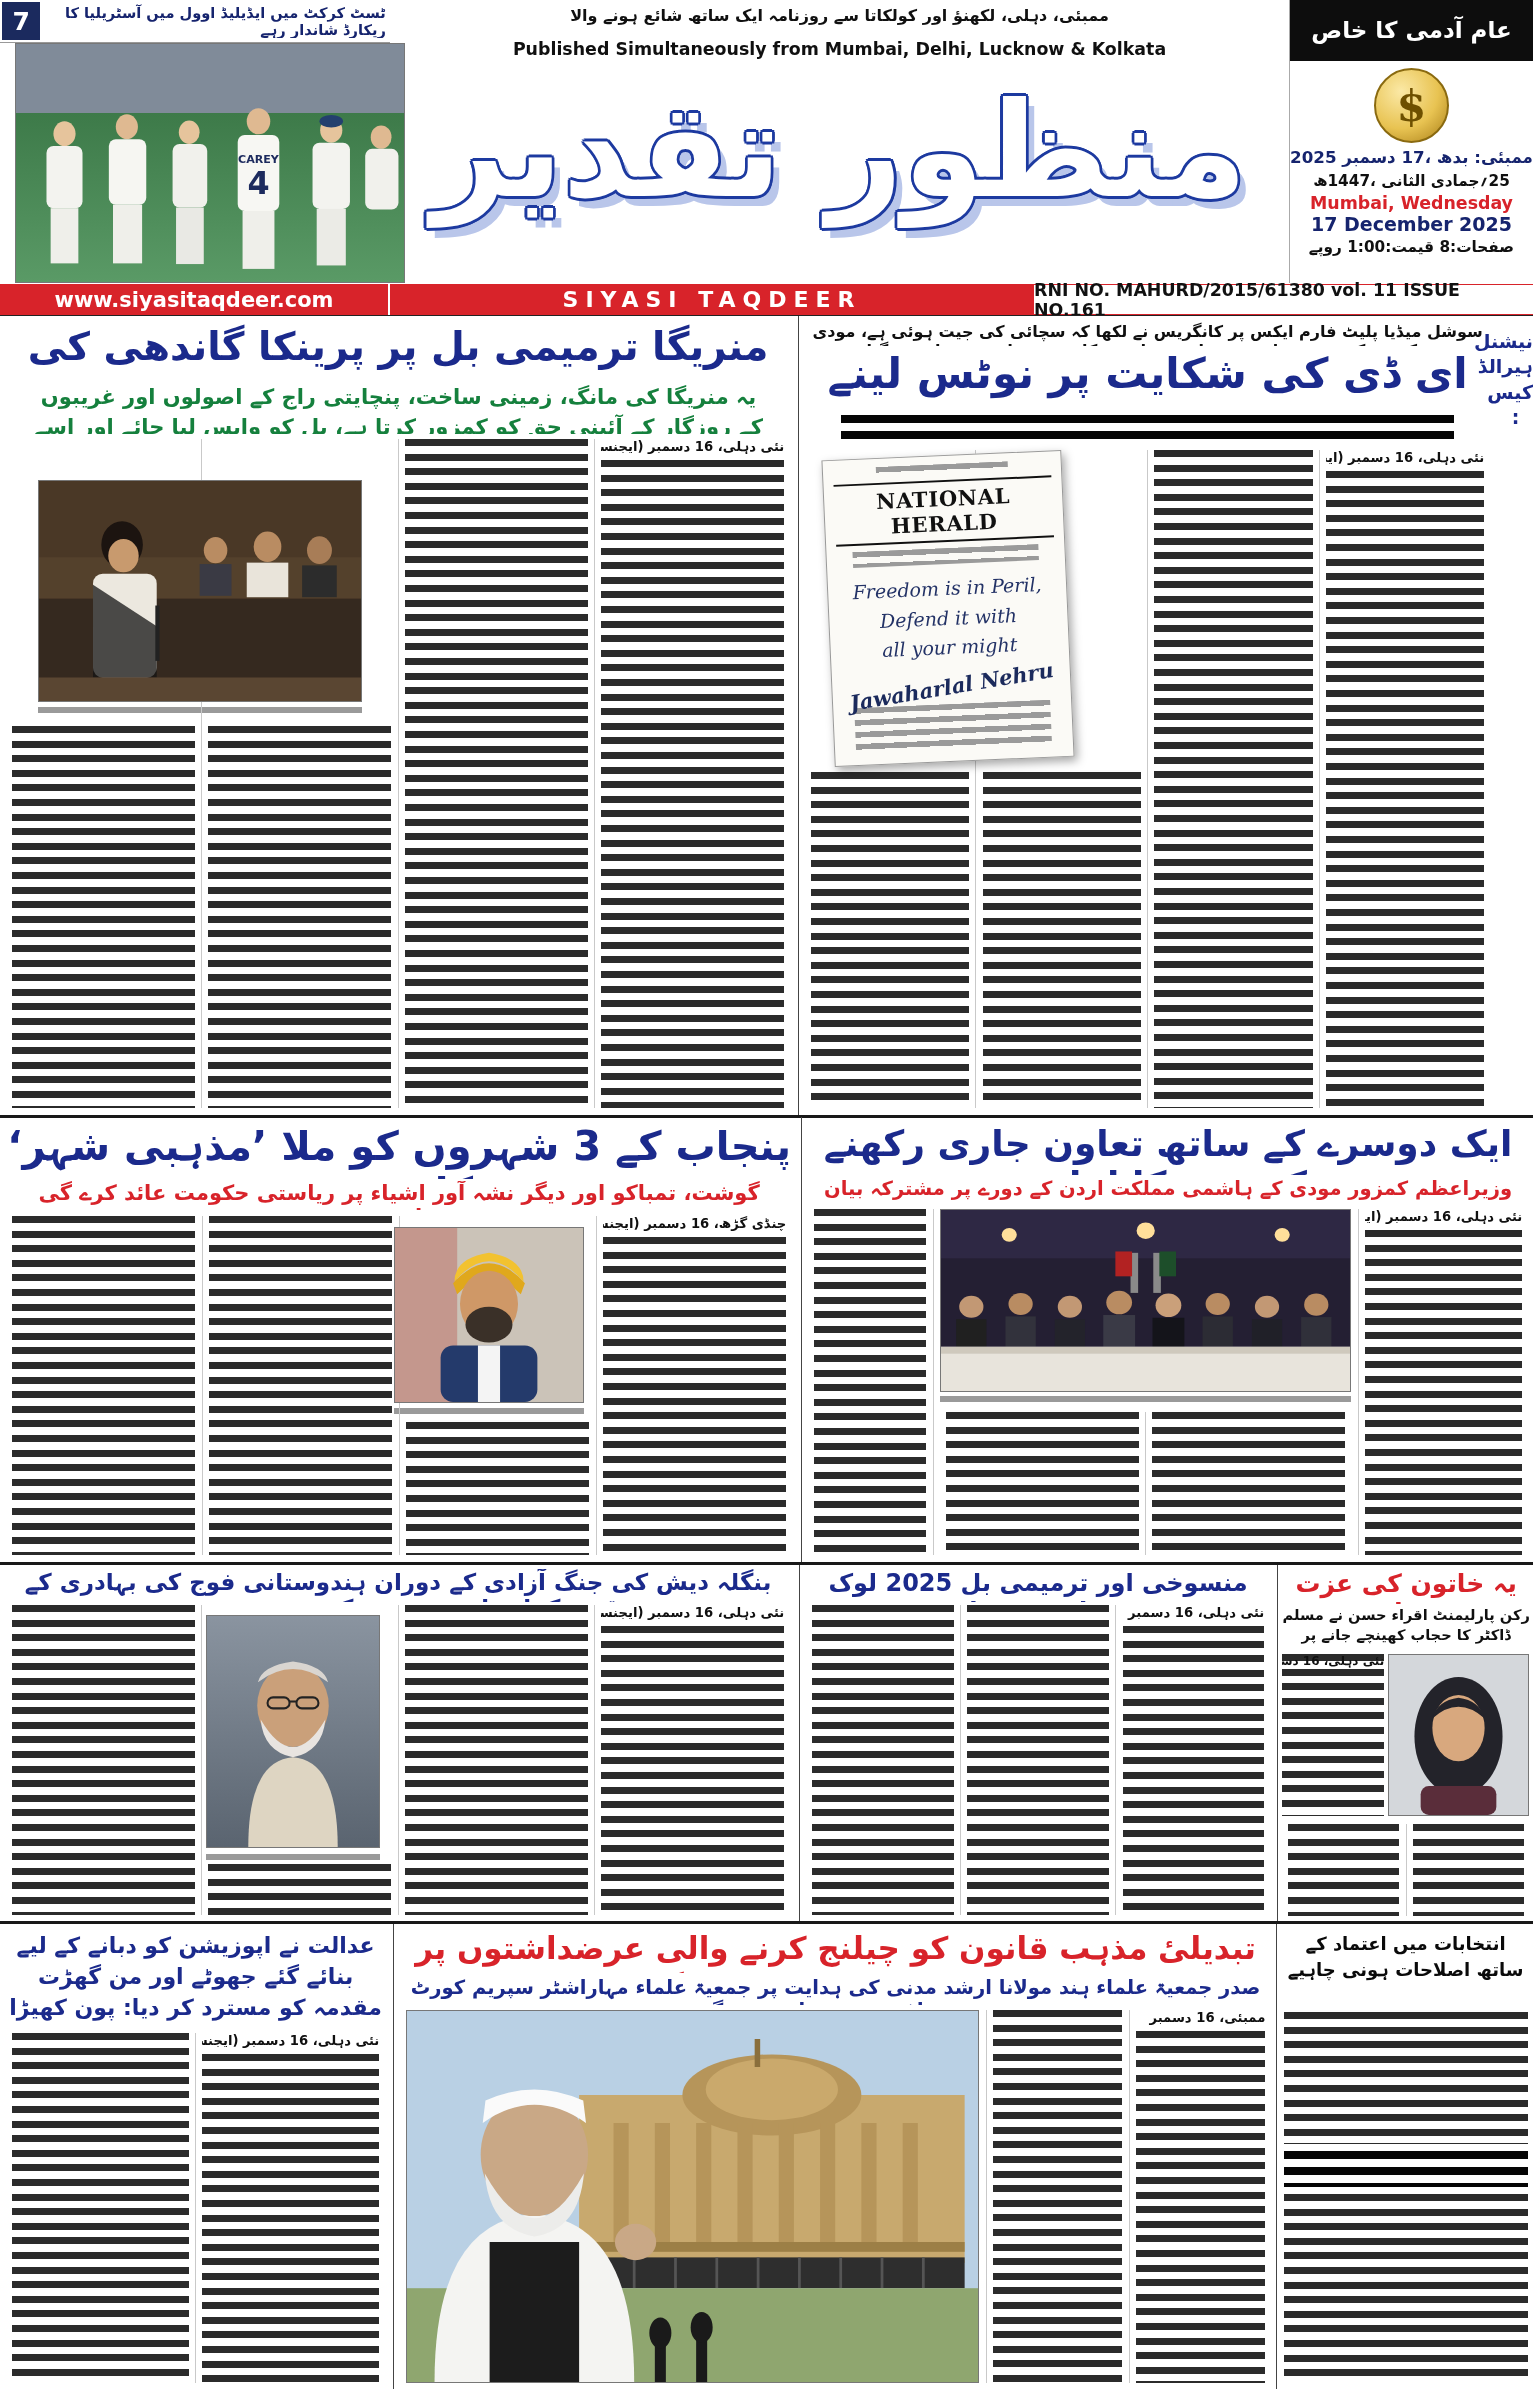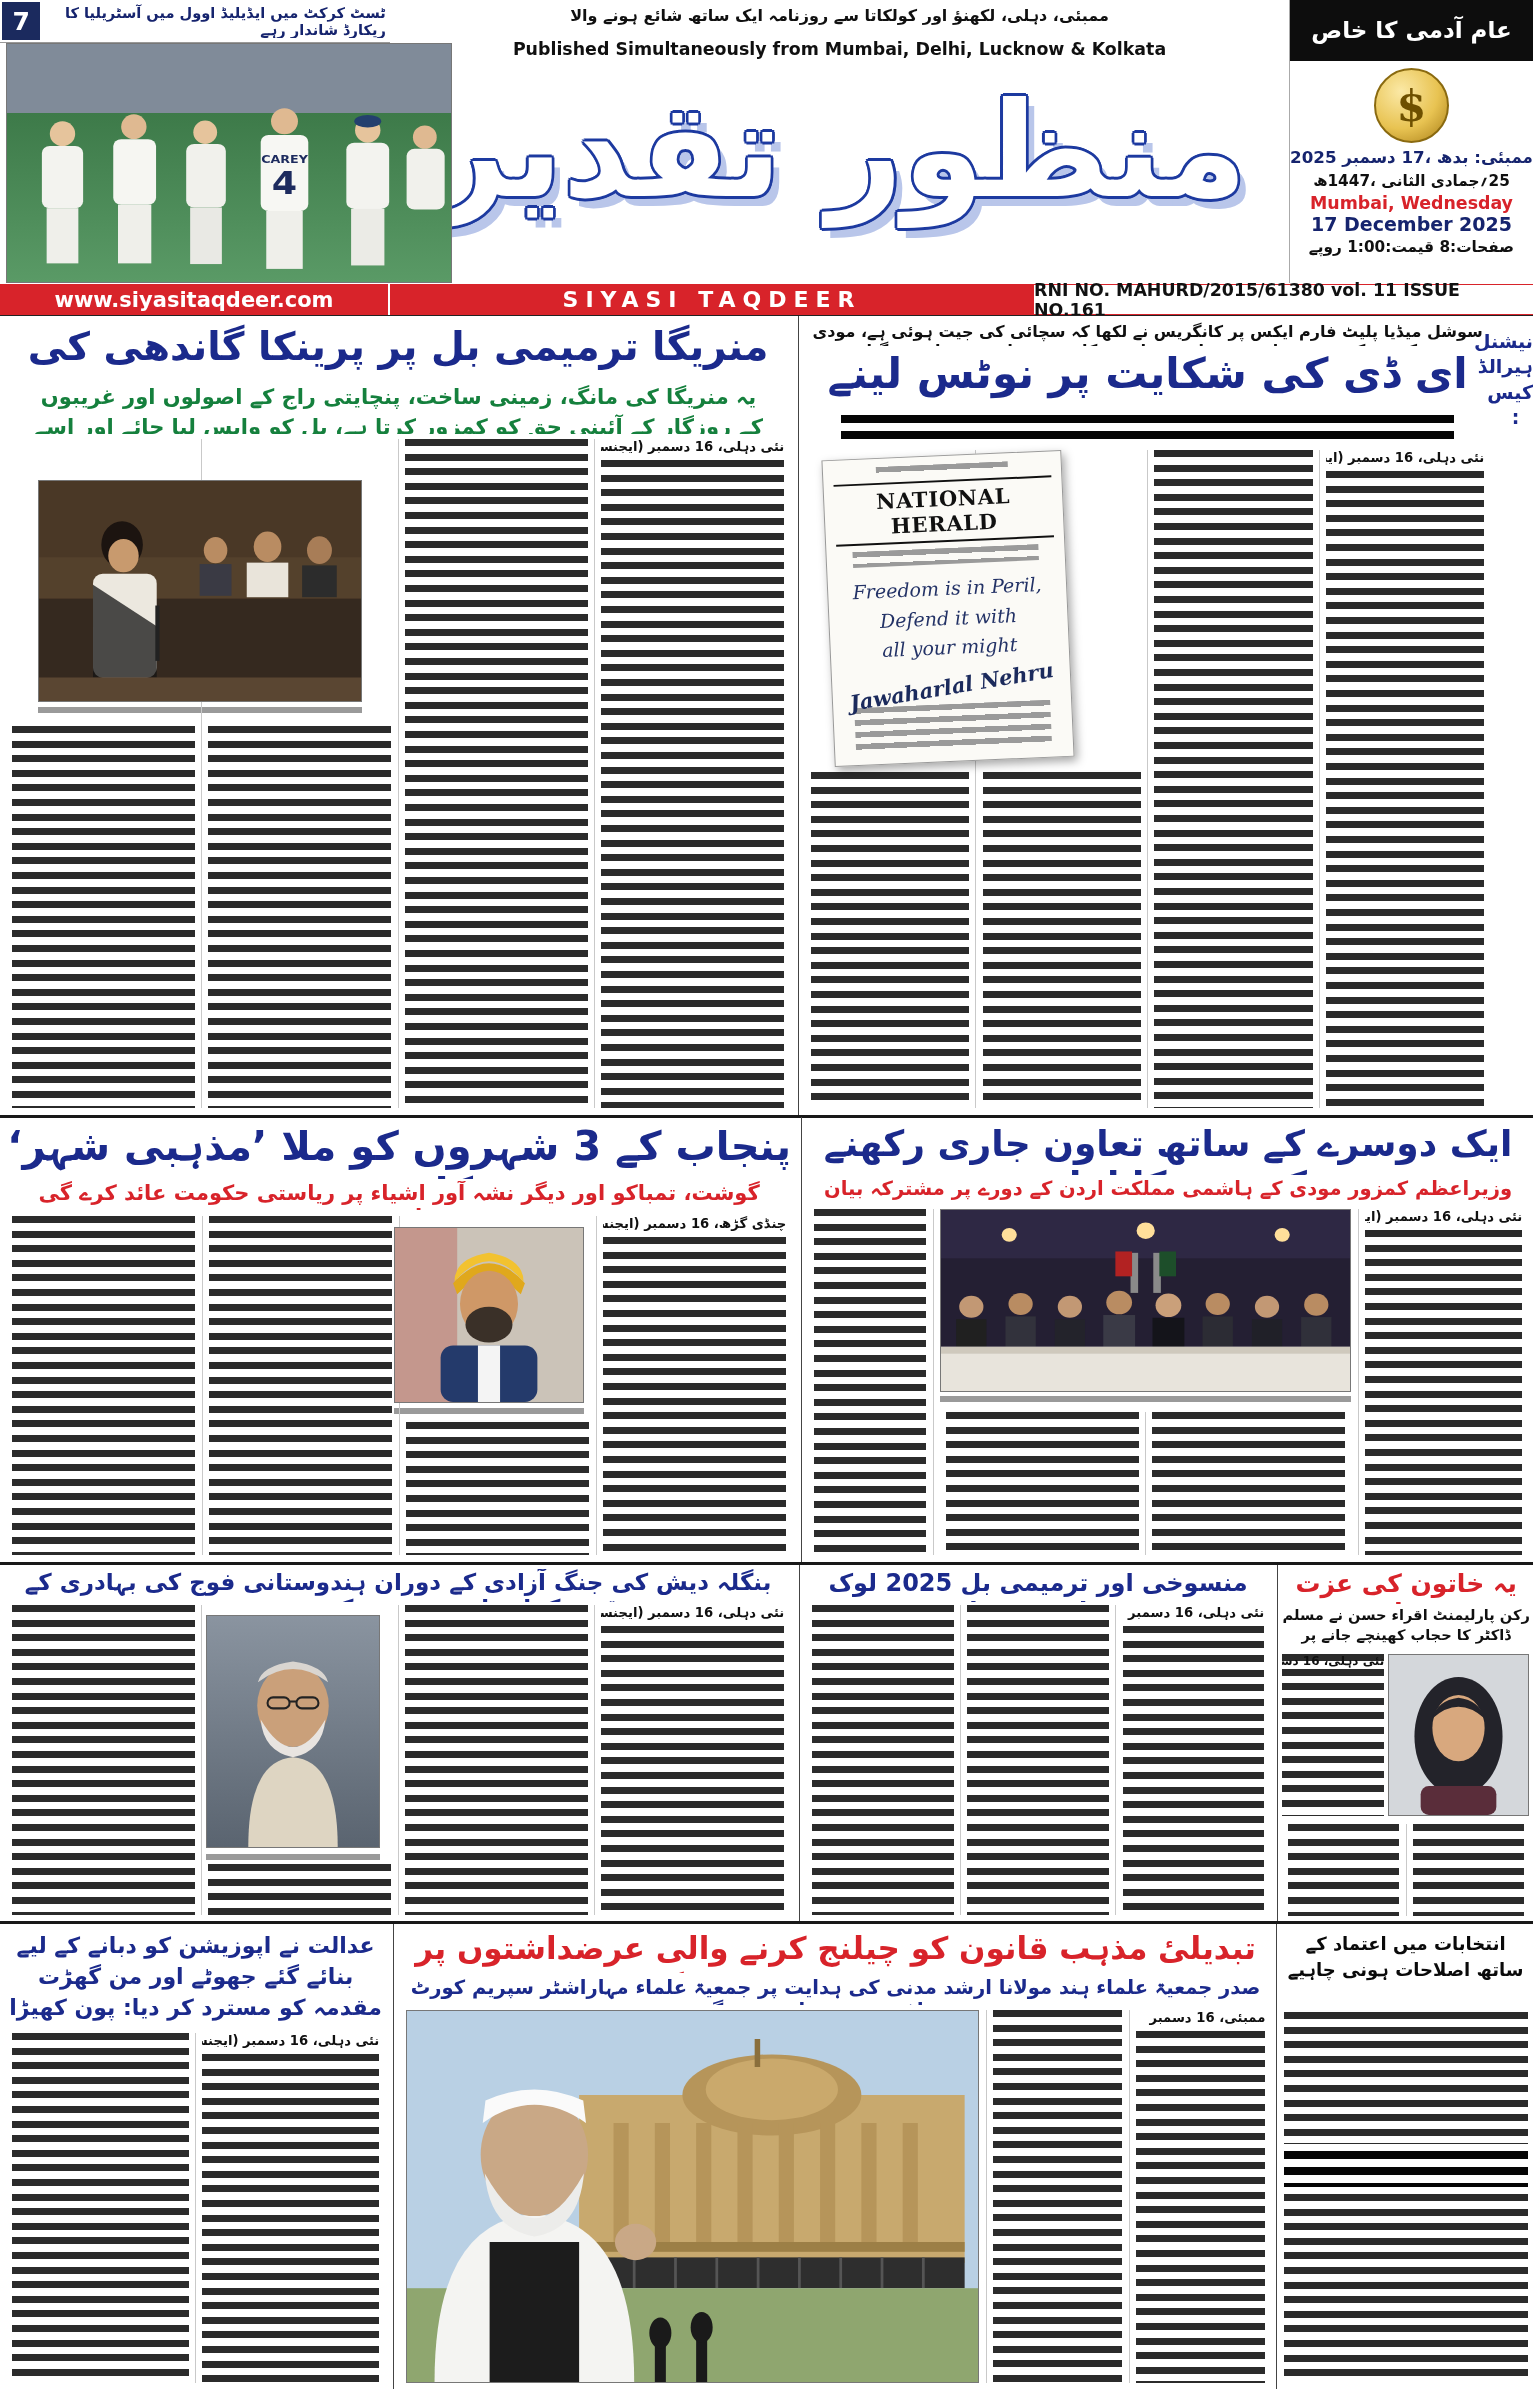--- a/index.html
+++ b/index.html
@@ -49,21 +49,21 @@
 <body>
 
 <div id="page">
 
   <div class="abs" style="left:0;top:0;width:390px;height:43px;display:flex;align-items:center;border-bottom:0.7px solid #999">
     <div style="width:38px;height:38px;margin-left:2.1px;background:#1b2a5e;color:#fff;font-weight:bold;font-size:25px;
                 display:flex;align-items:center;justify-content:center">7</div>
     <div class="rtl bold" style="flex:1;font-size:14.6px;color:#16246e;padding:0 4.2px;overflow:hidden">ٹسٹ کرکٹ میں ایڈیلیڈ اوول میں آسٹریلیا کا ریکارڈ شاندار رہے</div>
   </div>
 
-  <div class="photo" style="left:6px;top:43px;width:446px;height:240px">
+  <div class="photo" style="left:15px;top:43px;width:390px;height:240px">
     <svg viewBox="0 0 560 345" preserveAspectRatio="none">
       <defs>
         <linearGradient id="gf" x1="0" y1="0" x2="0" y2="1">
           <stop offset="0" stop-color="#3d7a49"></stop>
             <stop offset="1" stop-color="#5a9a66"></stop>
         </linearGradient>
       </defs>
       <rect x="0" y="0" width="560" height="100" fill="#8e99a7"></rect>
       <rect x="0" y="0" width="560" height="100" fill="#6b7685" opacity="0.4"></rect>
       <rect x="0" y="100" width="560" height="245" fill="url(#gf)"></rect>

